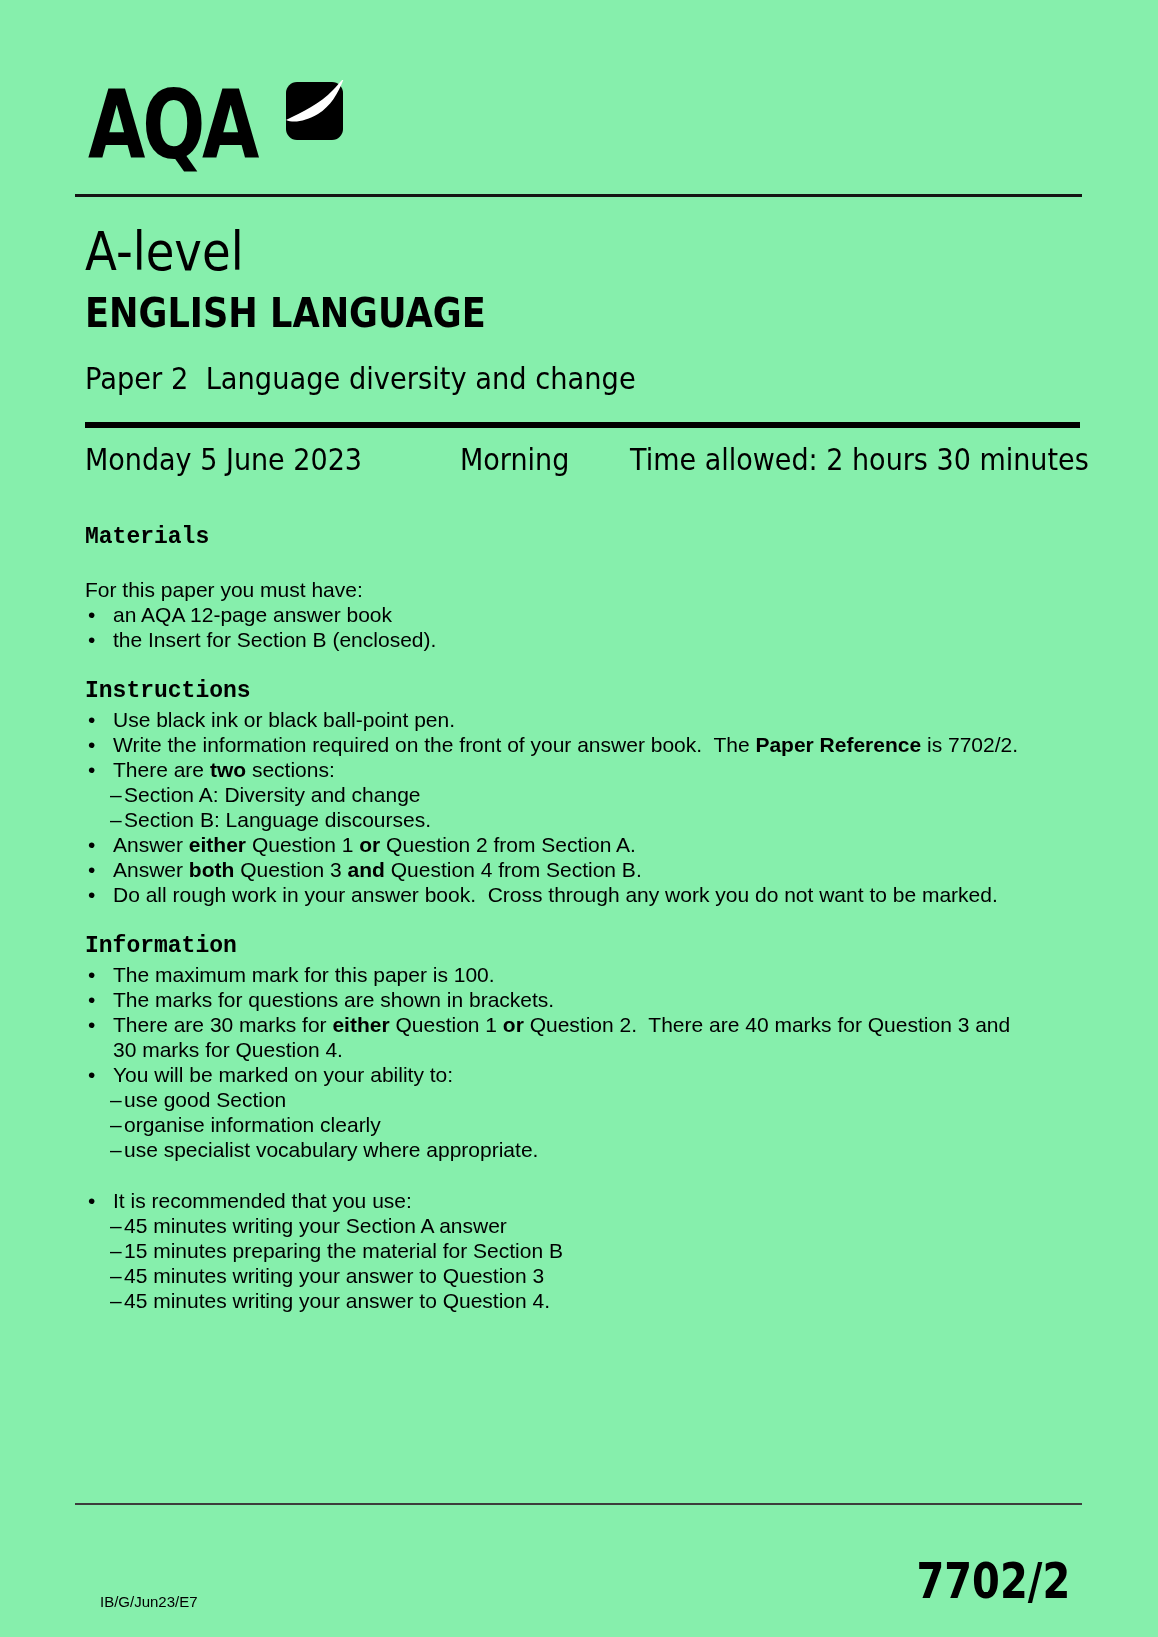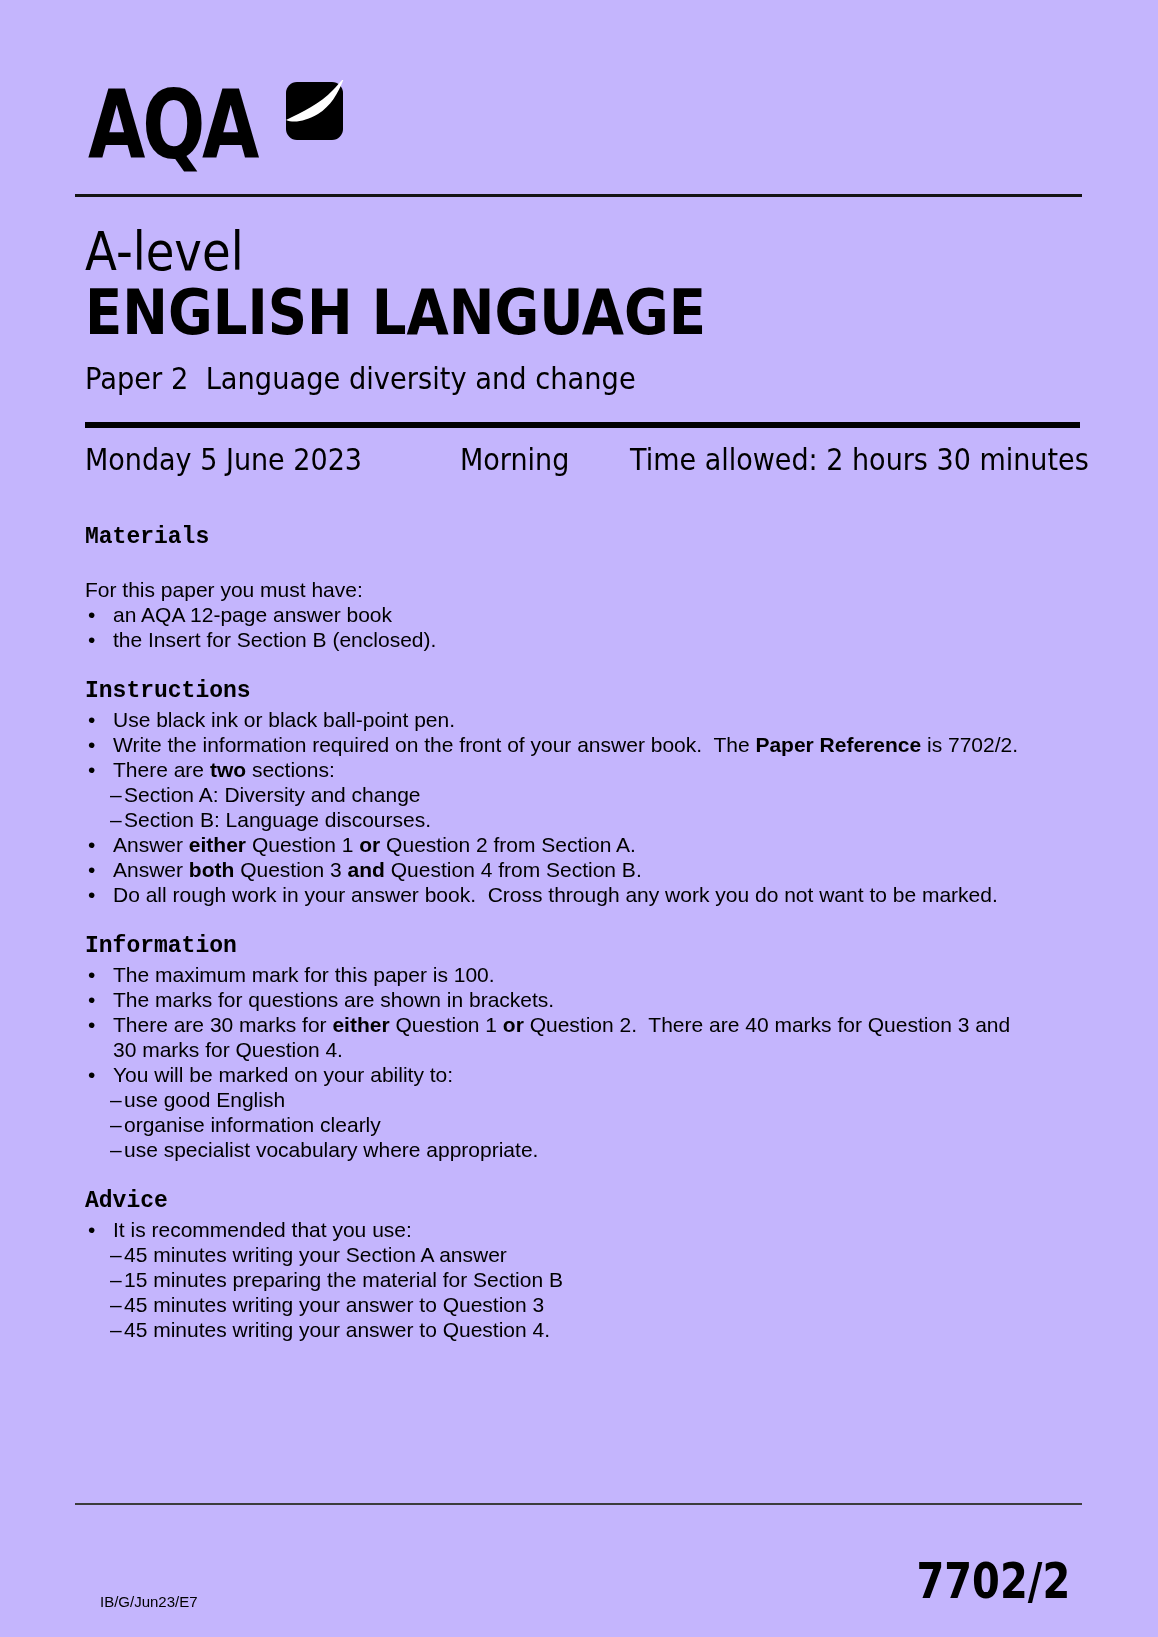--- a/index.html
+++ b/index.html
@@ -1,32 +1,32 @@
 <!DOCTYPE html>
 <html><head>
 <meta charset="utf-8">
 <style>
   html,body{margin:0;padding:0;background:#fff;}
   .page{
-    position:relative;width:1158px;height:1637px;background:#c4b5fd;color:#000;
+    position:relative;width:1158px;height:1637px;background:#86efac;color:#000;
     font-family:"Liberation Sans",sans-serif;overflow:hidden;
   }
   
   .wordmark{
     position:absolute;left:88px;top:78px;line-height:1;
     font-family:"DejaVu Sans",sans-serif;font-weight:bold;font-size:95px;
     letter-spacing:-4px;transform:scaleX(0.78);transform-origin:0 0;
   }
   .leaf{position:absolute;left:286px;top:80px;}
   .rule-thin-top{position:absolute;left:75px;top:194px;width:1007px;height:3px;background:#141414;}
   
   .main{position:absolute;left:85px;top:222px;width:997px;}
   .cond{display:inline-block;transform:scaleX(0.88);transform-origin:0 50%;white-space:pre;}
   .t-qual{font-family:"DejaVu Sans",sans-serif;font-size:53px;line-height:60px;}
-  .t-subject{font-family:"DejaVu Sans",sans-serif;font-size:62px;line-height:62px;font-weight:bold;}
+  .t-subject{font-family:"DejaVu Sans",sans-serif;font-size:40px;line-height:62px;font-weight:bold;}
   .t-paper{font-family:"DejaVu Sans",sans-serif;font-size:31px;line-height:36px;margin-top:16px;}
   .rule-thick{margin-top:26px;width:995px;height:6px;background:#000;}
   .date-row{margin-top:14px;display:flex;font-family:"DejaVu Sans",sans-serif;font-size:30px;line-height:36px;}
   .date-row .cond{transform:scaleX(0.9);}
   .d-date{width:375px;flex:none;}
   .d-session{width:170px;flex:none;}
   
   .section{margin-top:26px;}
   .section.first{margin-top:46px;}
   .s-head{font-size:23px;line-height:27px;font-weight:bold;margin-bottom:2px;font-family:Liberation Mono, monospace;}
@@ -140,35 +140,34 @@
             <span class="marker">•</span>
             <span class="txt"><span>There are 30 marks for </span><b>either</b><span> Question 1 </span><b>or</b><span> Question 2.  There are 40 marks for Question 3 and
 30 marks for Question 4.</span></span>
           </div>
           <div class="li bullet">
             <span class="marker">•</span>
             <span class="txt"><span>You will be marked on your ability to:</span></span>
           </div>
           <div class="li dash">
             <span class="marker">–</span>
-            <span class="txt"><span>use good English</span></span>
+            <span class="txt"><span>use good Section</span></span>
           </div>
           <div class="li dash">
             <span class="marker">–</span>
             <span class="txt"><span>organise information clearly</span></span>
           </div>
           <div class="li dash">
             <span class="marker">–</span>
             <span class="txt"><span>use specialist vocabulary where appropriate.</span></span>
           </div>
         </div>
     </div>
 
     <div class="section">
-      <div class="s-head">Advice</div>
       <div>
           <div class="li bullet">
             <span class="marker">•</span>
             <span class="txt"><span>It is recommended that you use:</span></span>
           </div>
           <div class="li dash">
             <span class="marker">–</span>
             <span class="txt"><span>45 minutes writing your Section A answer</span></span>
           </div>
           <div class="li dash">

